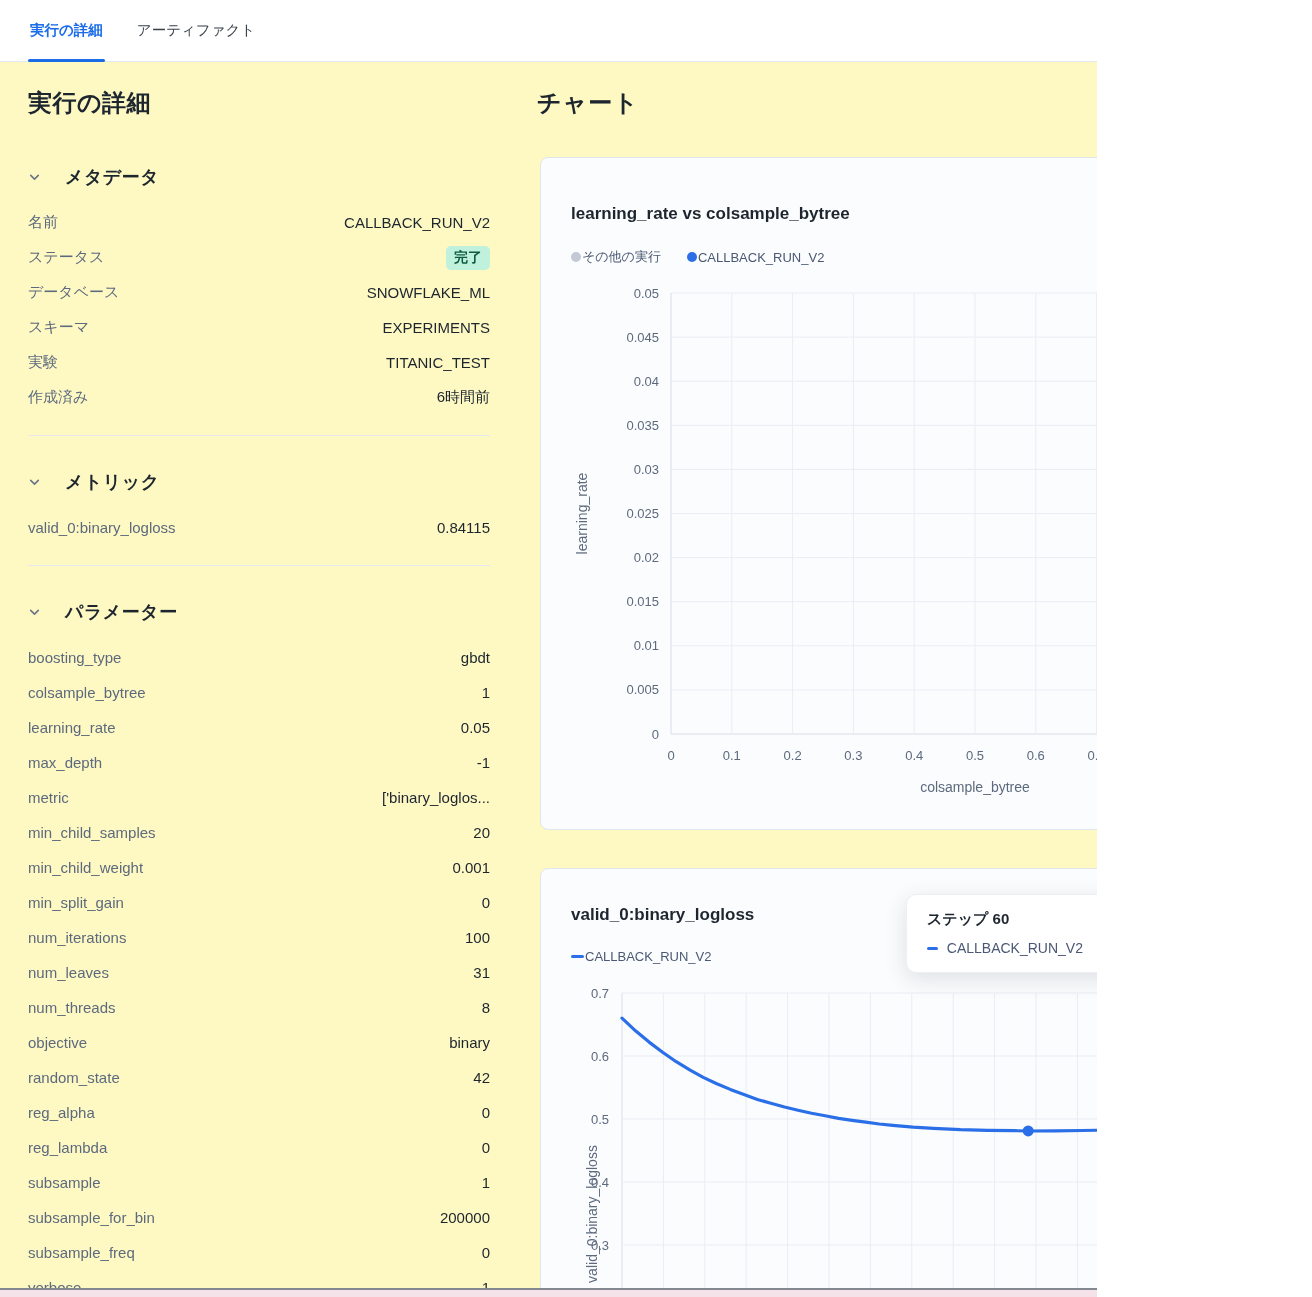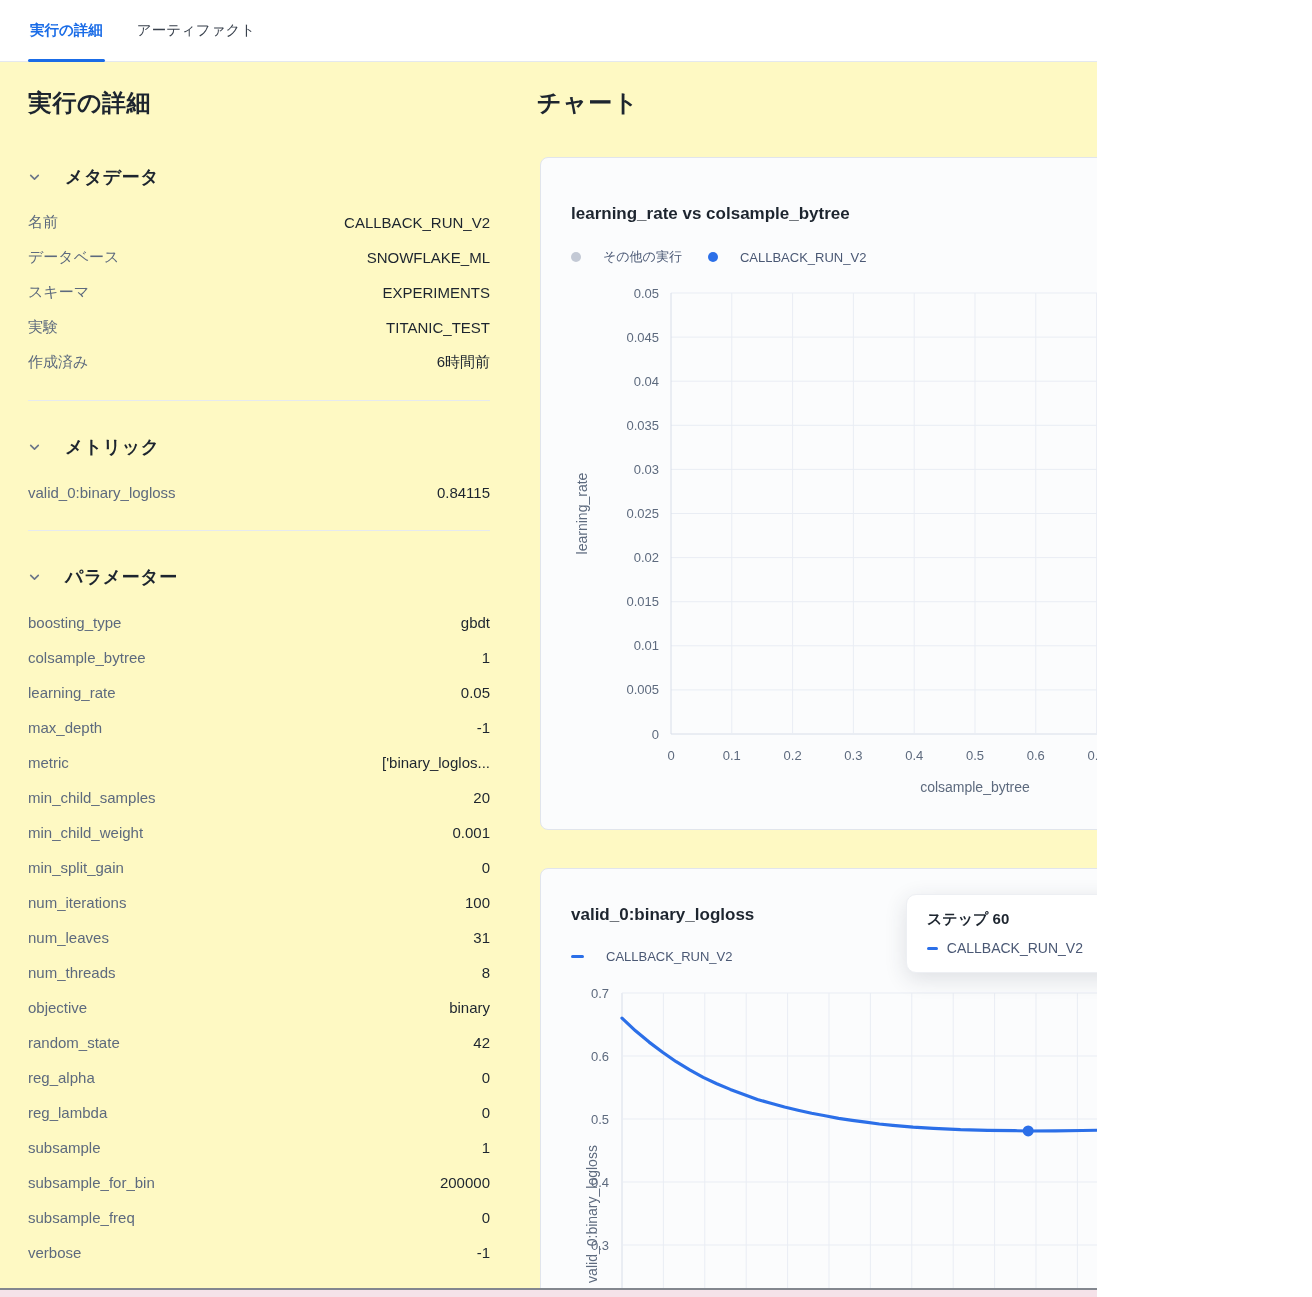--- a/index.html
+++ b/index.html
@@ -41,21 +41,21 @@
   .card1 { top:82px; height:673px; }
   .card2 { top:793px; height:600px; }
   .card-header { position:absolute; left:30px; right:40px; top:36px;
                  display:flex; justify-content:space-between; align-items:flex-end; }
   .card-header h3 { font-size:17px; font-weight:700; color:#1d252f; }
   .config-btn { border:1px solid #c9d2e0; background:#fff; border-radius:6px;
                 padding:5px 8px; font-size:13px; color:#232d3f; cursor:pointer;
                 font-family:Liberation Serif, serif; }
   .legend { position:absolute; left:30px; display:flex; align-items:center; gap:26px; }
   .legend1 { top:90px; } .legend2 { top:80px; }
-  .legend-item { display:flex; align-items:center; gap:22px; font-size:13px; color:#4a5874; cursor:pointer; }
+  .legend-item { display:flex; align-items:center; gap:1px; font-size:13px; color:#4a5874; cursor:pointer; }
   .legend-dot { width:10px; height:10px; border-radius:50%; }
   .legend-dash { width:13px; height:3px; border-radius:2px; }
   .chart-svg { position:absolute; left:0; }
   #chart1 { top:120px; } #chart2 { top:105px; }
 
   
   .tooltip { position:absolute; left:365px; top:25px; width:247px; background:#fff;
              border:1px solid #edeff3; border-radius:10px; padding:15px 20px 16px;
              box-shadow:0 6px 22px rgba(40,50,70,.14); z-index:6; }
   .tooltip-title { font-size:15px; font-weight:700; margin-bottom:11px; }
@@ -88,20 +88,24 @@
       <div class="section-header">
         <svg class="chev" width="13" height="13" viewBox="0 0 12 12">
             <polyline points="2.5,4 6,7.5 9.5,4" fill="none" stroke="#6b7689" stroke-width="1.5" stroke-linecap="round" stroke-linejoin="round"></polyline>
           </svg>
         <h2>メタデータ</h2>
       </div>
       <div class="kv-rows" id="metadata-rows">
           <div class="kv-row">
             <span class="kv-label">名前</span>
             <span class="kv-value">CALLBACK_RUN_V2</span>
+          </div>
+          <div class="kv-row">
+            <span class="kv-label">ステータス</span>
+            <span class="badge">完了</span>
           </div>
           <div class="kv-row">
             <span class="kv-label">データベース</span>
             <span class="kv-value">SNOWFLAKE_ML</span>
           </div>
           <div class="kv-row">
             <span class="kv-label">スキーマ</span>
             <span class="kv-value">EXPERIMENTS</span>
           </div>
           <div class="kv-row">

